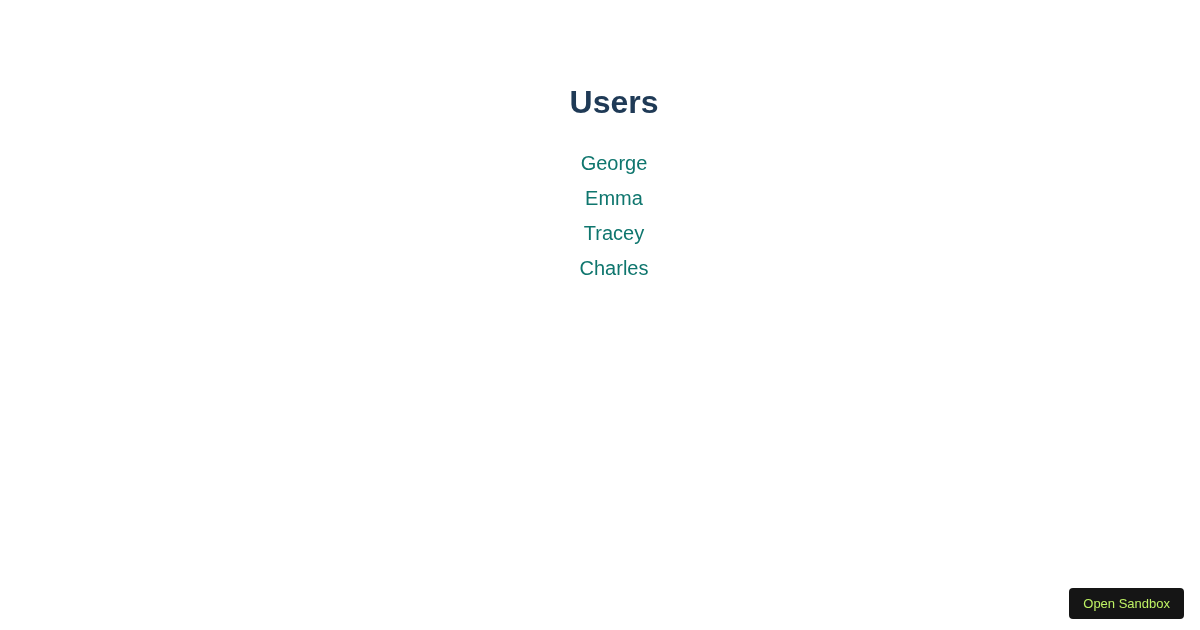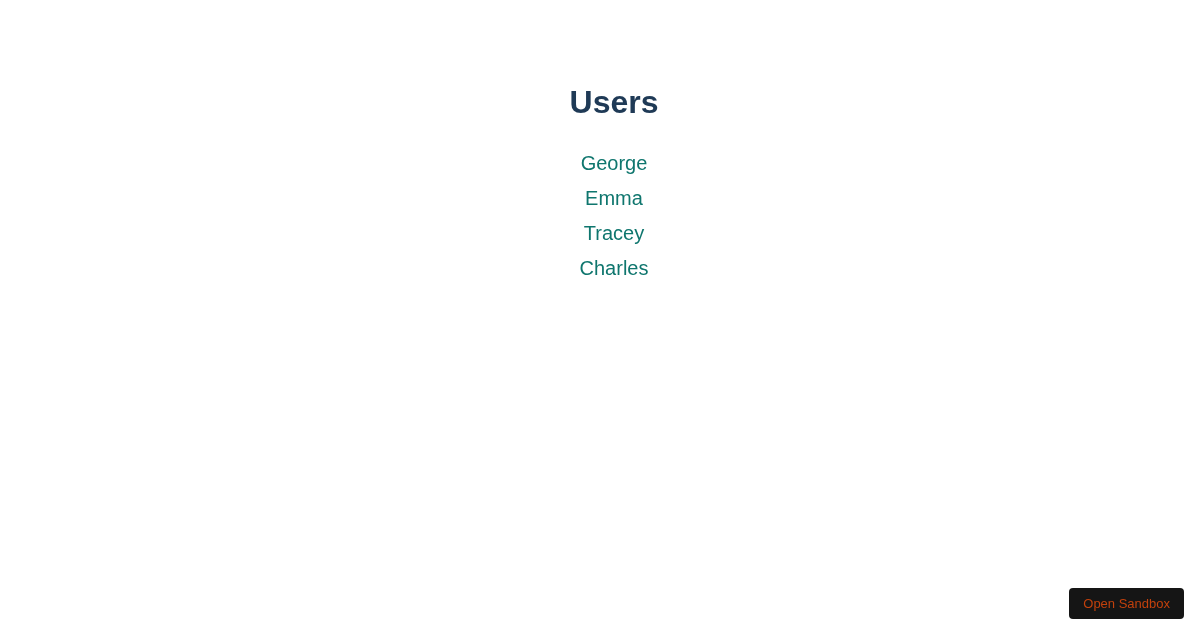--- a/index.html
+++ b/index.html
@@ -31,21 +31,21 @@
       font-size: 20px;
       line-height: 1.3;
       color: #0f766e;
       padding: 1px 0;
     }
     .sandbox-button {
       position: absolute;
       bottom: 18px;
       right: 23px;
       background: #151515;
-      color: #c2410c;
+      color: #bef264;
       border: none;
       border-radius: 4px;
       padding: 8px 14px;
       font-size: 13px;
       font-family: inherit;
       cursor: pointer;
     }
   </style>
 </head>
 <body>

